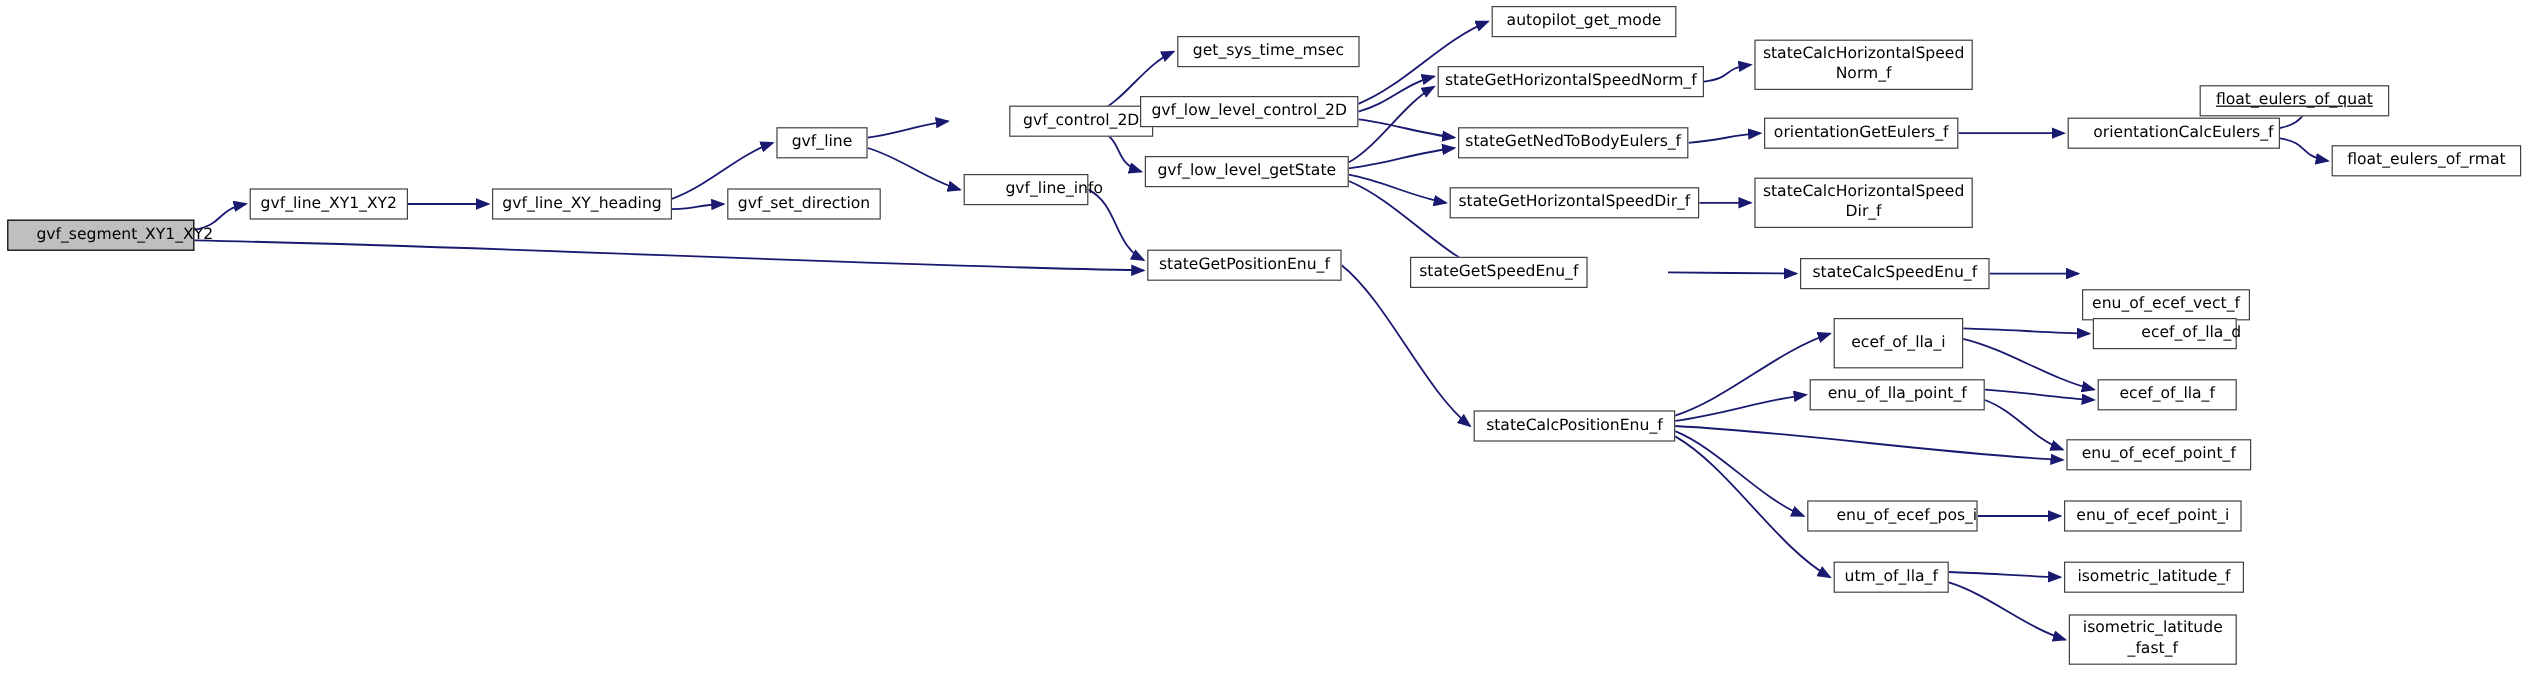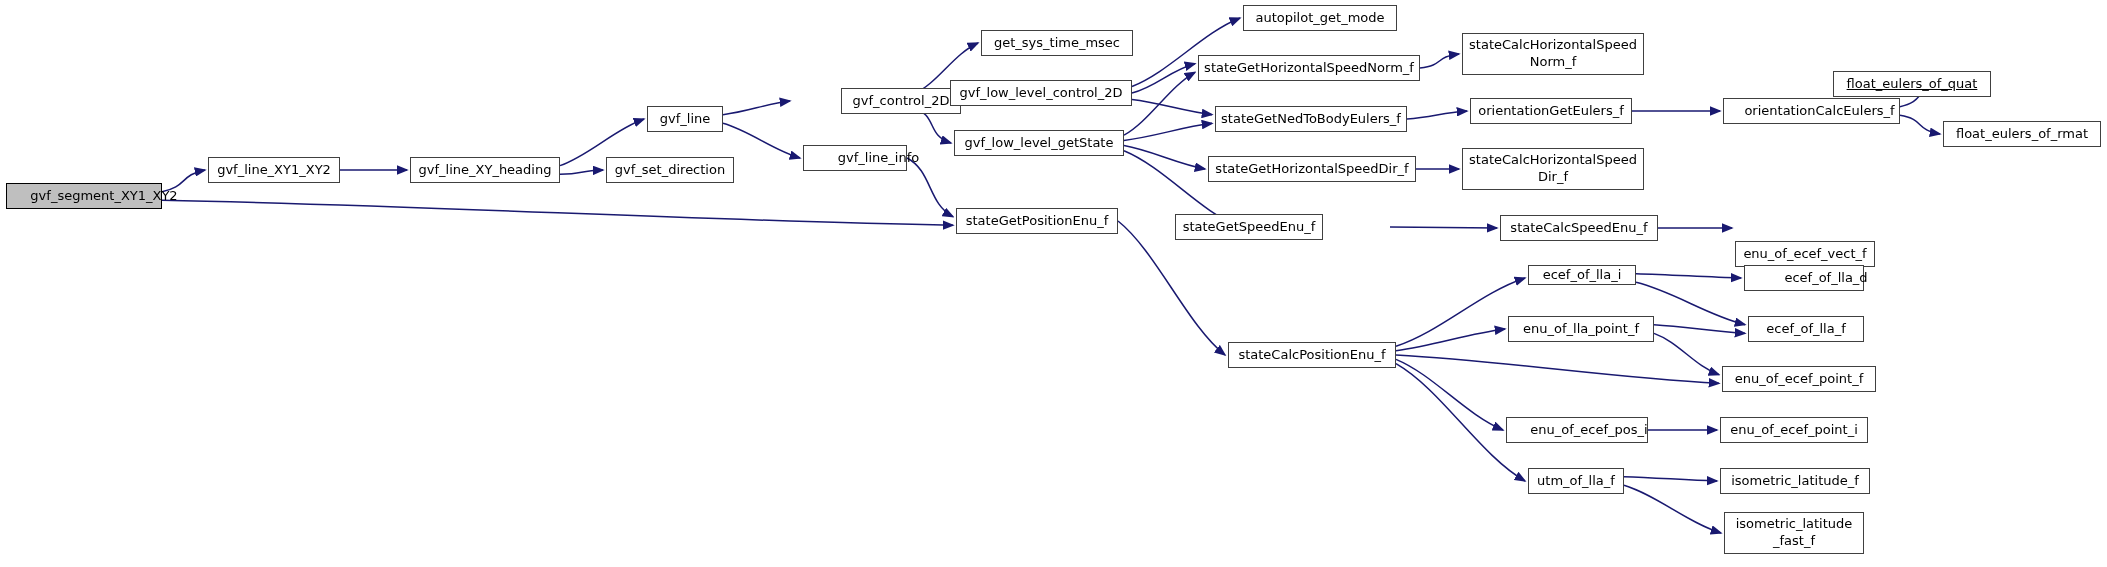--- a/index.html
+++ b/index.html
@@ -112,21 +112,21 @@
       <div class="node" style="left: 1833px; top: 71px; width: 158px; height: 26px; text-decoration: underline;">float_eulers_of_quat</div>
       <div class="node" style="left: 1943px; top: 121px; width: 158px; height: 26px;">float_eulers_of_rmat</div>
       <div class="node" style="left: 1208px; top: 156px; width: 208px; height: 26px;">stateGetHorizontalSpeedDir_f</div>
       <div class="node" style="left: 1462px; top: 148px; width: 182px; height: 42px;">stateCalcHorizontalSpeed
 Dir_f</div>
       <div class="node" style="left: 1175px; top: 214px; width: 148px; height: 26px;">stateGetSpeedEnu_f</div>
       <div class="node" style="left: 1500px; top: 215px; width: 158px; height: 26px;">stateCalcSpeedEnu_f</div>
       <div class="node" style="left: 1735px; top: 215px; width: 140px; height: 26px; margin-top: 26px;">enu_of_ecef_vect_f</div>
       <div class="node" style="left: 956px; top: 208px; width: 162px; height: 26px;">stateGetPositionEnu_f</div>
       <div class="node" style="left: 1228px; top: 342px; width: 168px; height: 26px;">stateCalcPositionEnu_f</div>
-      <div class="node" style="left: 1528px; top: 265px; width: 108px; height: 20px;">ecef_of_lla_i</div>
+      <div class="node" style="left: 1528px; top: 265px; width: 108px; height: 42px;">ecef_of_lla_i</div>
       <div class="node" style="left: 1744px; top: 265px; width: 120px; height: 26px; padding-left: 44px;">ecef_of_lla_d</div>
       <div class="node" style="left: 1508px; top: 316px; width: 146px; height: 26px;">enu_of_lla_point_f</div>
       <div class="node" style="left: 1748px; top: 316px; width: 116px; height: 26px;">ecef_of_lla_f</div>
       <div class="node" style="left: 1722px; top: 366px; width: 154px; height: 26px;">enu_of_ecef_point_f</div>
       <div class="node" style="left: 1506px; top: 417px; width: 142px; height: 26px; padding-left: 24px;">enu_of_ecef_pos_i</div>
       <div class="node" style="left: 1720px; top: 417px; width: 148px; height: 26px;">enu_of_ecef_point_i</div>
       <div class="node" style="left: 1528px; top: 468px; width: 96px; height: 26px;">utm_of_lla_f</div>
       <div class="node" style="left: 1720px; top: 468px; width: 150px; height: 26px;">isometric_latitude_f</div>
       <div class="node" style="left: 1724px; top: 512px; width: 140px; height: 42px;">isometric_latitude
 _fast_f</div>

